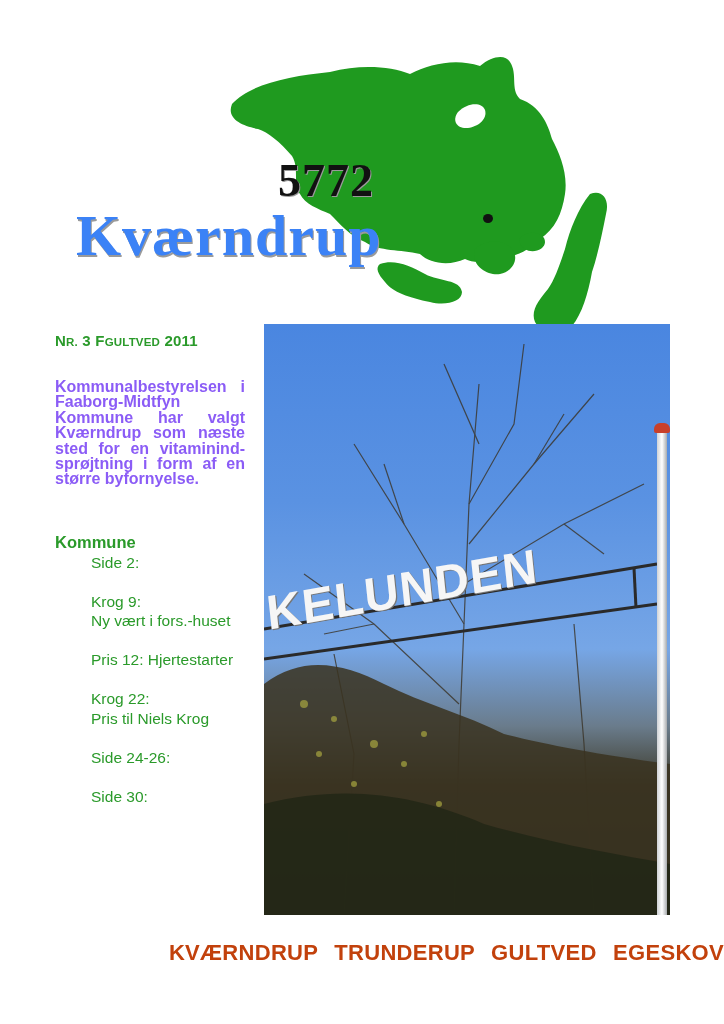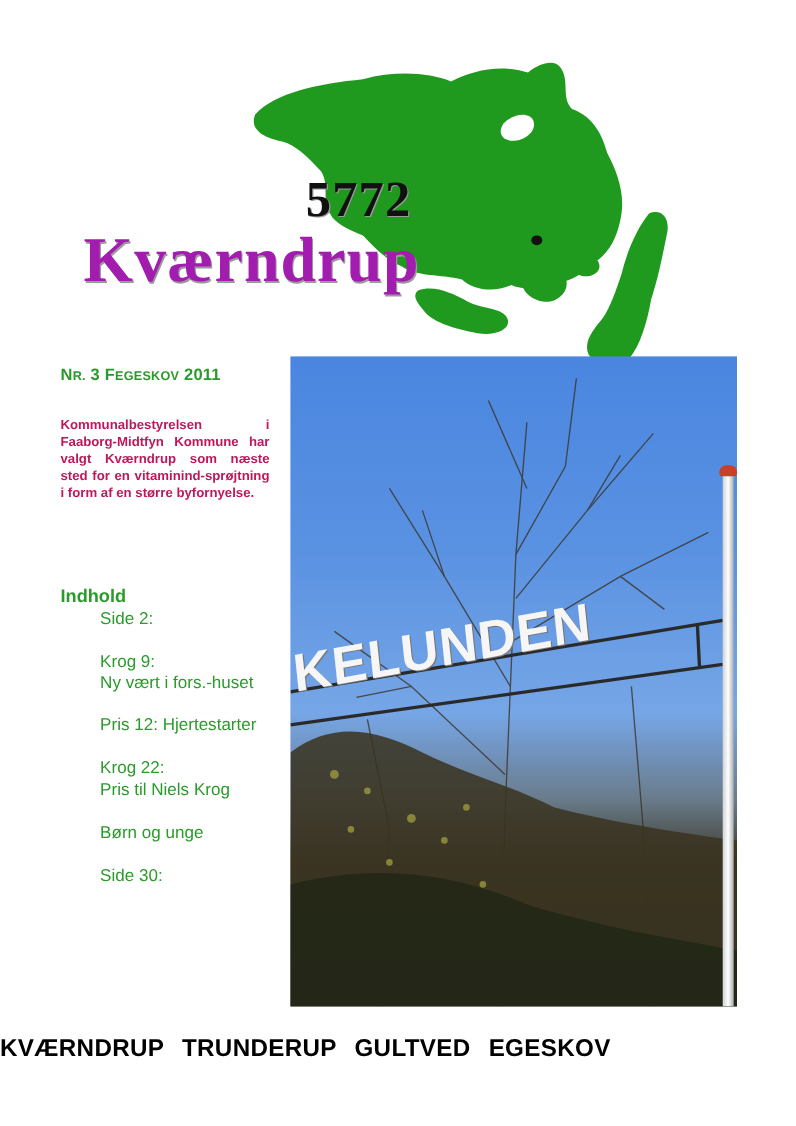--- a/index.html
+++ b/index.html
@@ -3,44 +3,44 @@
 <meta charset="utf-8">
 <style>
   html, body { margin:0; padding:0; }
   body { width:724px; height:1024px; background:#ffffff; position:relative; overflow:hidden; font-family:"Liberation Sans", sans-serif; }
   .page { position:absolute; inset:0; }
 
   
   .masthead { position:absolute; left:0; top:44px; width:644px; height:290px;padding-left:26px; }
   .map-svg { position:absolute; left:0; top:0; width:724px; height:290px; }
   .postcode { position:absolute; left:278px; top:110px; font-family:"Liberation Serif", serif; font-weight:bold; font-size:46px; color:#111; letter-spacing:1px; text-shadow:1px 1px 0 #9a9a9a; }
-  .town { position:absolute; left:76px; top:158px; font-family:"Liberation Serif", serif; font-weight:bold; font-size:58px; color:#a21caf; letter-spacing:1px; text-shadow:1px 2px 0 #9a9a9a; }
+  .town { position:absolute; left:76px; top:158px; font-family:"Liberation Serif", serif; font-weight:bold; font-size:58px; color:#3b82f6; letter-spacing:1px; text-shadow:1px 2px 0 #9a9a9a; }
   .dot { position:absolute; left:483px; top:170px; width:10px; height:9px; border-radius:50%; background:#111; }
 
   
   .issue { position:absolute; left:55px; top:332px; font-weight:bold; color:#2a9a2a; font-size:15px; letter-spacing:0.2px; }
   .issue .small { font-size:11.5px; }
-  .intro { position:absolute; left:55px; top:379px; width:190px; font-weight:bold; font-size:12px; line-height:15.4px; color:#be185d; text-align:justify; }
+  .intro { position:absolute; left:55px; top:379px; width:190px; font-weight:bold; font-size:16px; line-height:15.4px; color:#8b5cf6; text-align:justify; }
 
   .toc { position:absolute; left:55px; top:533px; width:205px; color:#2a9a2a; font-size:15.5px; line-height:19.5px; }
   .toc-title { font-weight:bold; font-size:16.5px; }
   .toc-entry { margin-bottom:19.5px; }
   .toc-entry div { white-space:nowrap;margin-left:36px; }
 
   
   .photo { position:absolute; left:264px; top:324px; width:406px; height:591px; overflow:hidden;
     background: linear-gradient(180deg, #4a86e0 0%, #5a92e2 30%, #76a6e6 55%, #6a7c8c 68%, #3d3a2a 78%, #24281a 100%); }
   .photo svg { position:absolute; left:0; top:0; }
   .sign-text { position:absolute; left:0; top:262px; width:320px; font-weight:bold; font-size:48px; color:#f6f6f6; letter-spacing:1px;
     transform: rotate(-10deg) skewX(-4deg); transform-origin:left top; text-shadow: 1px 1px 0 #777; white-space:nowrap; }
   .pole { position:absolute; left:393px; top:103px; width:10px; height:488px; background:linear-gradient(90deg,#cfd2d6,#ffffff,#a8abae); }
   .pole-cap { position:absolute; left:390px; top:99px; width:16px; height:10px; border-radius:6px 6px 2px 2px; background:#c8402a; }
 
   
-  .footer { position:absolute; left:0; top:940px; width:724px; text-align:left; font-weight:bold; color:#000000; font-size:22px; word-spacing:10px; letter-spacing:0.3px; }
+  .footer { position:absolute; left:0; top:940px; width:724px; text-align:right; font-weight:bold; color:#c2410c; font-size:22px; word-spacing:10px; letter-spacing:0.3px; }
 </style>
 </head>
 <body>
 
 <div class="page">
 
   <div class="masthead">
     <svg class="map-svg" viewBox="0 0 724 290">
 
       <path fill="#1f9a1f" d="M232,60 C250,40 290,32 330,28 C360,20 390,22 410,30 C430,20 455,14 480,22 C492,12 505,10 510,18 C518,30 510,45 520,55 C540,62 548,80 552,95 C560,110 568,130 565,150 C562,170 555,185 540,195 C530,205 515,215 500,212 C490,218 475,220 465,215 C450,222 430,220 420,210 C400,205 380,208 365,198 C350,192 340,180 330,170 C318,165 305,160 300,150 C292,140 300,125 292,112 C280,98 268,88 258,85 C242,82 226,75 232,60 Z"></path>
@@ -53,44 +53,44 @@
       <path fill="#1f9a1f" d="M590,150 C602,145 610,155 606,170 C602,190 598,210 592,228 C588,250 582,270 572,282 C560,290 540,288 535,278 C530,266 540,255 548,245 C555,235 560,220 565,205 C570,185 578,165 590,150 Z"></path>
     </svg>
     <div class="postcode">5772</div>
     <div class="dot"></div>
     <div class="town">Kværndrup</div>
   </div>
 
   <div class="issue">
     <span>N</span><span class="small">R.</span>
     <span>3</span>
-    <span>F</span><span class="small">EGESKOV</span>
+    <span>F</span><span class="small">GULTVED</span>
     <span>2011</span>
   </div>
 
   <div class="intro">Kommunalbestyrelsen i Faaborg-Midtfyn Kommune har valgt Kværndrup som næste sted for en vitaminind-sprøjtning i form af en større byfornyelse.</div>
 
   <div class="toc">
-    <div class="toc-title">Indhold</div>
+    <div class="toc-title">Kommune</div>
     <div class="toc-entry">
       <div>Side 2:</div>
     </div>
     <div class="toc-entry">
       <div>Krog 9:</div>
       <div>Ny vært i fors.-huset</div>
     </div>
     <div class="toc-entry">
       <div>Pris 12: Hjertestarter</div>
     </div>
     <div class="toc-entry">
       <div>Krog 22:</div>
       <div>Pris til Niels Krog</div>
     </div>
     <div class="toc-entry">
-      <div>Børn og unge</div>
+      <div>Side 24-26:</div>
     </div>
     <div class="toc-entry">
       <div>Side 30:</div>
     </div>
   </div>
 
   <div class="photo">
     <svg width="406" height="591" viewBox="0 0 406 591">
       <g stroke="#3a3326" stroke-width="1.2" fill="none" opacity="0.8">
         <path d="M190,591 L195,420 L200,300 L205,180 L215,60"></path>

